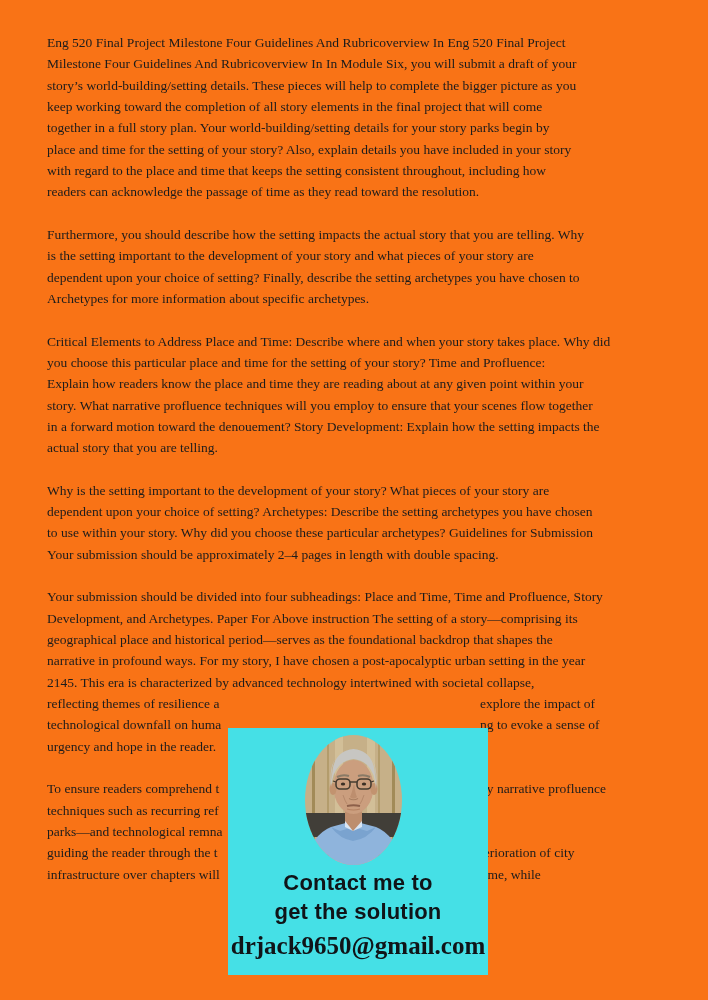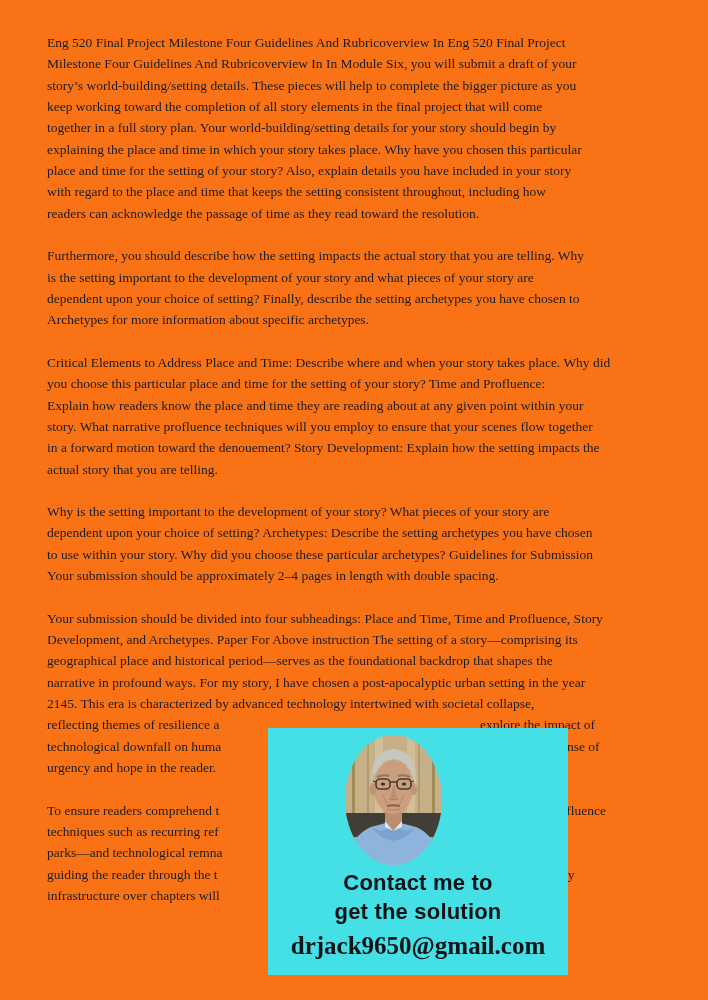--- a/index.html
+++ b/index.html
@@ -18,24 +18,23 @@
     line-height: 21.33px;
     color: #1c1c1c;
   }
   .para { margin: 0 0 21.3px 0; }
   .line { position: relative; white-space: nowrap; height: 21.33px; }
   .frag-right { position: absolute; left: 433px; top: 0; white-space: nowrap; text-align: center; }
   .promo {
     position: absolute;
     left: 228px;
     top: 728px;
-    width: 300px;
+    width: 260px;
     height: 247px;
     background: #45e0e6;
-    margin-left: 40px;
   }
   .portrait {
     position: absolute;
     left: 77px;
     top: 7px;
     width: 97px;
     height: 130px;
   }
   .promo-text {
     position: absolute;
@@ -64,22 +63,21 @@
 <body>
 
 <div class="page">
 
   <div class="doc" style="color: rgb(28, 28, 28);">
       <div class="para">
         <div class="line">Eng 520 Final Project Milestone Four Guidelines And Rubricoverview In Eng 520 Final Project</div>
         <div class="line">Milestone Four Guidelines And Rubricoverview In In Module Six, you will submit a draft of your</div>
         <div class="line">story’s world-building/setting details. These pieces will help to complete the bigger picture as you</div>
         <div class="line">keep working toward the completion of all story elements in the final project that will come</div>
-        <div class="line">together in a full story plan. Your world-building/setting details for your story should begin by</div>
-        <div class="line">explaining the place and time in which your story takes place. Why have you chosen this particular</div>
+        <div class="line">together in a full story plan. Your world-building/setting details for your story parks begin by</div>
         <div class="line">place and time for the setting of your story? Also, explain details you have included in your story</div>
         <div class="line">with regard to the place and time that keeps the setting consistent throughout, including how</div>
         <div class="line">readers can acknowledge the passage of time as they read toward the resolution.</div>
       </div>
       <div class="para">
         <div class="line">Furthermore, you should describe how the setting impacts the actual story that you are telling. Why</div>
         <div class="line">is the setting important to the development of your story and what pieces of your story are</div>
         <div class="line">dependent upon your choice of setting? Finally, describe the setting archetypes you have chosen to</div>
         <div class="line">Archetypes for more information about specific archetypes.</div>
       </div>

